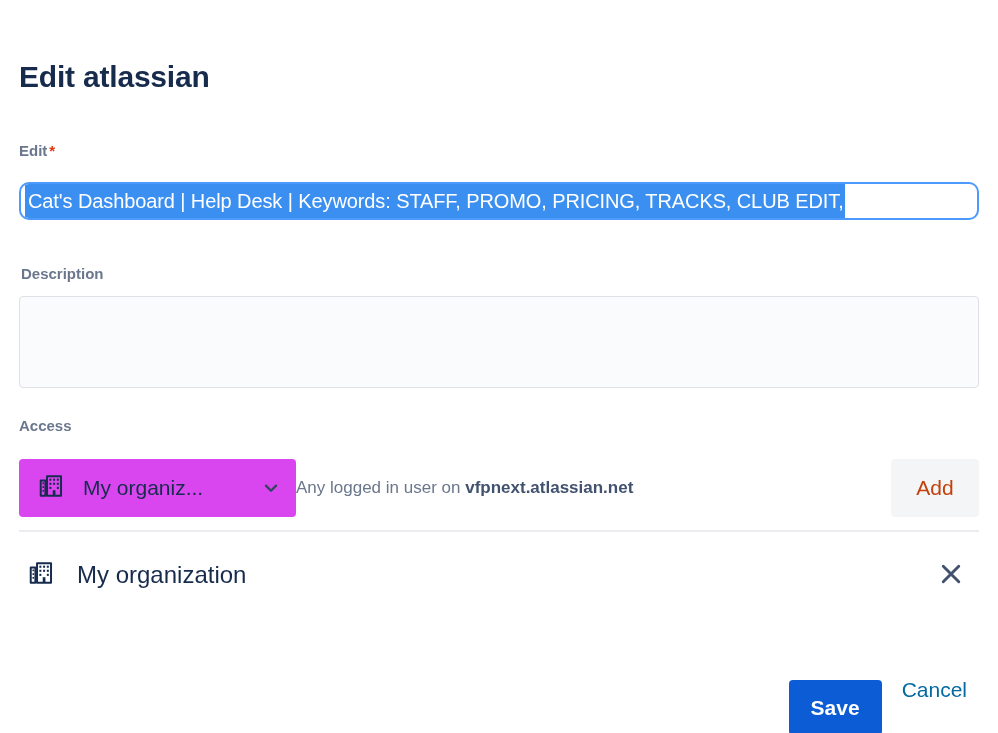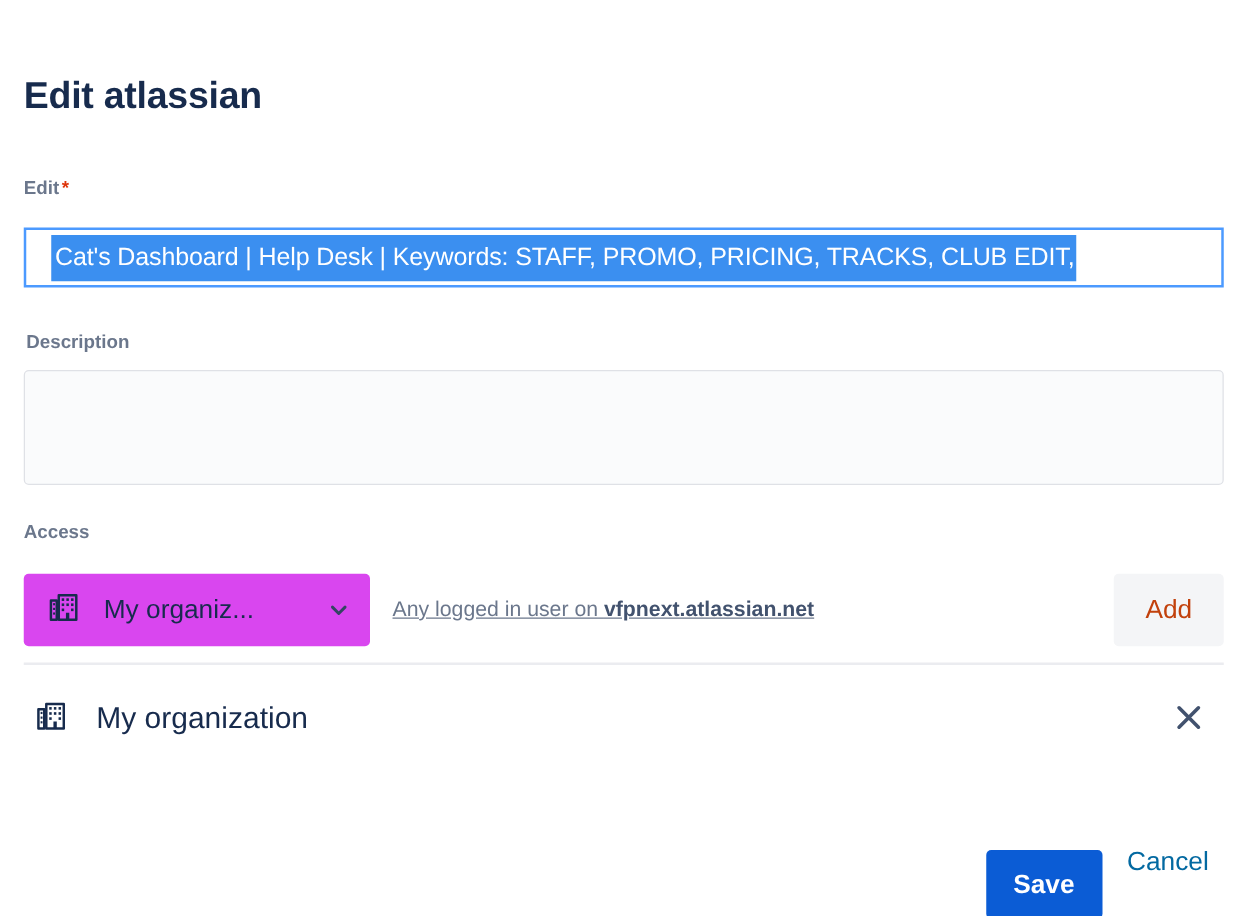--- a/index.html
+++ b/index.html
@@ -49,27 +49,27 @@
     margin-left: 2px;
     vertical-align: top;
   }
 
   
   .name-field {
     position: absolute;
     left: 19px;
     top: 182px;
     width: 960px;
-    height: 48px;
+    height: 38px;
     background: #ffffff;
     border: 2px solid #4c9aff;
-    border-radius: 0;
-    display: flex;
-    align-items: center;
-    padding: 0 20px;
+    border-radius: 10px;
+    display: flex;
+    align-items: center;
+    padding: 0 4px;
     overflow: hidden;
   }
   .name-value {
     display: inline-block;
     white-space: nowrap;
     font-size: 20px;
     line-height: 30px;
     color: #ffffff;
     background: #3b8ff0;
     padding: 3px 1px 4px 3px;
@@ -119,25 +119,23 @@
     white-space: nowrap;
     overflow: hidden;
   }
   .chevron {
     flex: none;
     margin-left: 6px;
     display: flex;
     align-items: center;
   }
   .access-hint {
-    margin-left: 18px;
     font-size: 17px;
     color: #6b778c;
     white-space: nowrap;
-    text-decoration: underline;
   }
   .access-hint b {
     color: #42526e;
     font-weight: 700;
   }
   .add-button {
     margin-left: auto;
     width: 88px;
     height: 58px;
     background: #f4f5f7;

